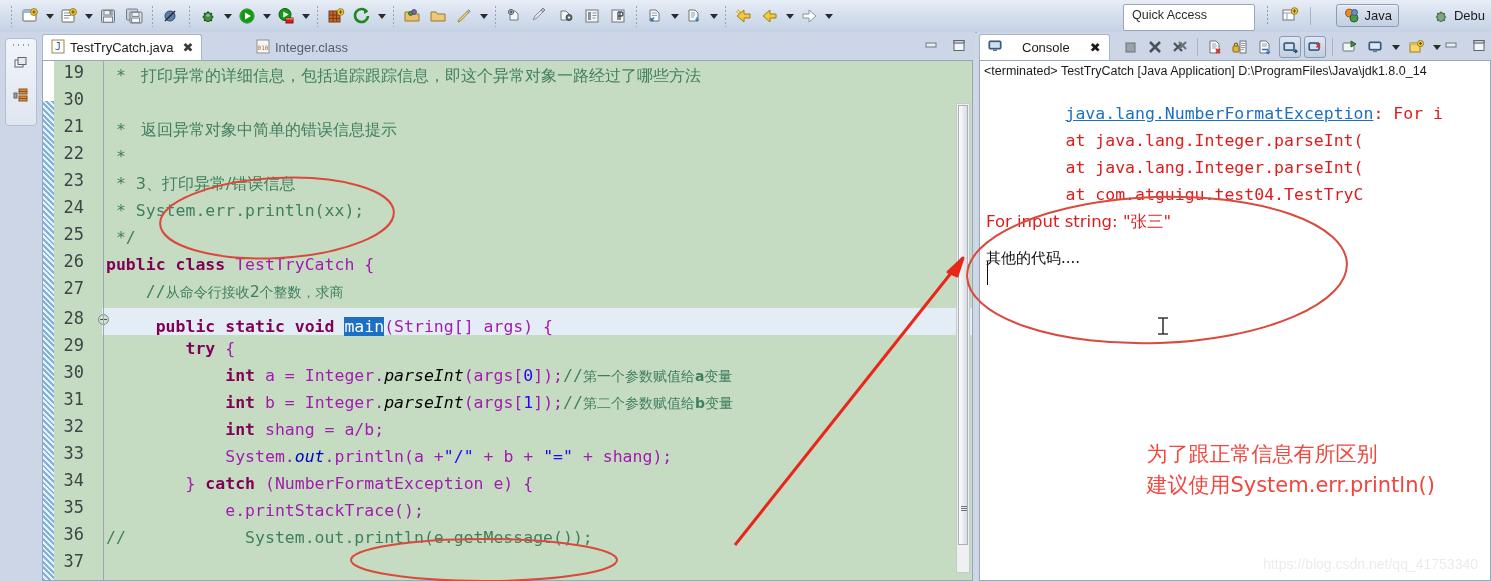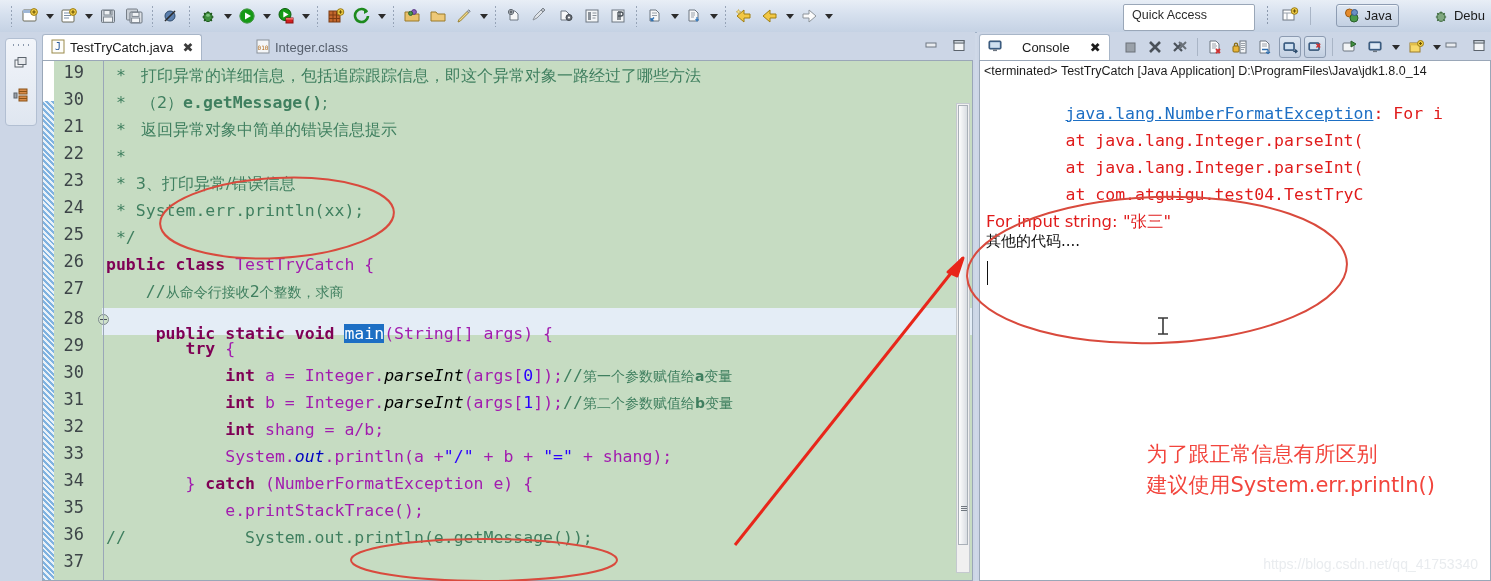--- a/index.html
+++ b/index.html
@@ -459,29 +459,28 @@
         <div class="gutter-line" style="top:409px;">34</div>
         <div class="gutter-line" style="top:436px;">35</div>
         <div class="gutter-line" style="top:463px;">36</div>
         <div class="gutter-line" style="top:490px;">37</div>
         <div class="gutter-line" style="top:517px;">38</div>
       </div>
       <div class="gutter-sep"></div>
 
       <div class="code">
         <div class="cl" style="top:1px;"><span class="cmt">&nbsp;*&nbsp;</span><span class="cmt-doc">&nbsp;打印异常的详细信息，包括追踪跟踪信息，即这个异常对象一路经过了哪些方法</span></div>
-        <div class="cl" style="top:28px;"><span class="cmt">&nbsp;*&nbsp;</span><span class="cmt-doc">&nbsp;（2）</span><span class="cmt" style="font-weight:bold;">e.getMessage()</span><span class="cmt-doc">;</span></div>
         <div class="cl" style="top:55px;"><span class="cmt">&nbsp;*&nbsp;</span><span class="cmt-doc">&nbsp;返回异常对象中简单的错误信息提示</span></div>
         <div class="cl" style="top:82px;"><span class="cmt">&nbsp;*</span></div>
         <div class="cl" style="top:109px;"><span class="cmt">&nbsp;*&nbsp;</span><span class="cmt-doc">3、打印异常/错误信息</span></div>
         <div class="cl" style="top:136px;"><span class="cmt">&nbsp;* System.err.println(xx);</span></div>
         <div class="cl" style="top:163px;"><span class="cmt">&nbsp;*/</span></div>
         <div class="cl" style="top:190px;"><span class="kw">public class</span><span class="plain"> TestTryCatch {</span></div>
         <div class="cl" style="top:217px;"><span class="plain">    </span><span class="cmt">//</span><span class="cmt-cn">从命令行接收</span><span class="cmt">2</span><span class="cmt-cn">个整数，求商</span></div>
-        <div class="cl" style="top:259px;"><span class="plain">     </span><span class="kw">public static void </span><span class="sel">main</span><span class="plain">(String[] args) {</span></div>
+        <div class="cl" style="top:252px;"><span class="plain">     </span><span class="kw">public static void </span><span class="sel">main</span><span class="plain">(String[] args) {</span></div>
         <div class="cl" style="top:274px;"><span class="plain">        </span><span class="kw">try</span><span class="plain"> {</span></div>
         <div class="cl" style="top:301px;"><span class="plain">            </span><span class="kw">int</span><span class="plain"> a = Integer.</span><span class="mth">parseInt</span><span class="plain">(args[</span><span class="str">0</span><span class="plain">]);</span><span class="cmt">//</span><span class="cmt-cn">第一个参数赋值给<b>a</b>变量</span></div>
         <div class="cl" style="top:328px;"><span class="plain">            </span><span class="kw">int</span><span class="plain"> b = Integer.</span><span class="mth">parseInt</span><span class="plain">(args[</span><span class="str">1</span><span class="plain">]);</span><span class="cmt">//</span><span class="cmt-cn">第二个参数赋值给<b>b</b>变量</span></div>
         <div class="cl" style="top:355px;"><span class="plain">            </span><span class="kw">int</span><span class="plain"> shang = a/b;</span></div>
         <div class="cl" style="top:382px;"><span class="plain">            System.</span><span class="fld">out</span><span class="plain">.println(a +</span><span class="str">"/"</span><span class="plain"> + b + </span><span class="str">"="</span><span class="plain"> + shang);</span></div>
         <div class="cl" style="top:409px;"><span class="plain">        } </span><span class="kw">catch</span><span class="plain"> (NumberFormatException e) {</span></div>
         <div class="cl" style="top:436px;"><span class="plain">            e.printStackTrace();</span></div>
         <div class="cl" style="top:463px;"><span class="cmt">//            System.out.println(e.getMessage());</span></div>
         <div class="cl" style="top:517px;"></div>
       </div>
@@ -605,21 +604,21 @@
 
     <div class="console">
       <div class="term-line">&lt;terminated&gt; TestTryCatch [Java Application] D:\ProgramFiles\Java\jdk1.8.0_14</div>
       <div class="cline" style="top:12px;">
         <span class="clink">java.lang.NumberFormatException</span><span class="cred">: For i</span>
       </div>
       <div class="cline cred" style="top:66px;">        at java.lang.Integer.parseInt(</div>
       <div class="cline cred" style="top:93px;">        at java.lang.Integer.parseInt(</div>
       <div class="cline cred" style="top:120px;">        at com.atguigu.test04.TestTryC</div>
       <div class="cline cred cn-txt" style="top:147px;">For input string: "张三"</div>
-      <div class="cline cblk cn-txt" style="top:167px;font-size:15px;">其他的代码....</div>
+      <div class="cline cblk cn-txt" style="top:184px;font-size:15px;">其他的代码....</div>
       <div class="caret" style="top:200px;height:24px;"></div>
 
       <div class="note" style="left:113px;top:348px;">
         <span>为了跟正常信息有所区别</span>
       </div>
       <div class="note" style="left:113px;top:379px;">
         <span>建议使用System.err.println()</span>
       </div>
 
       <div class="watermark">https://blog.csdn.net/qq_41753340</div>

